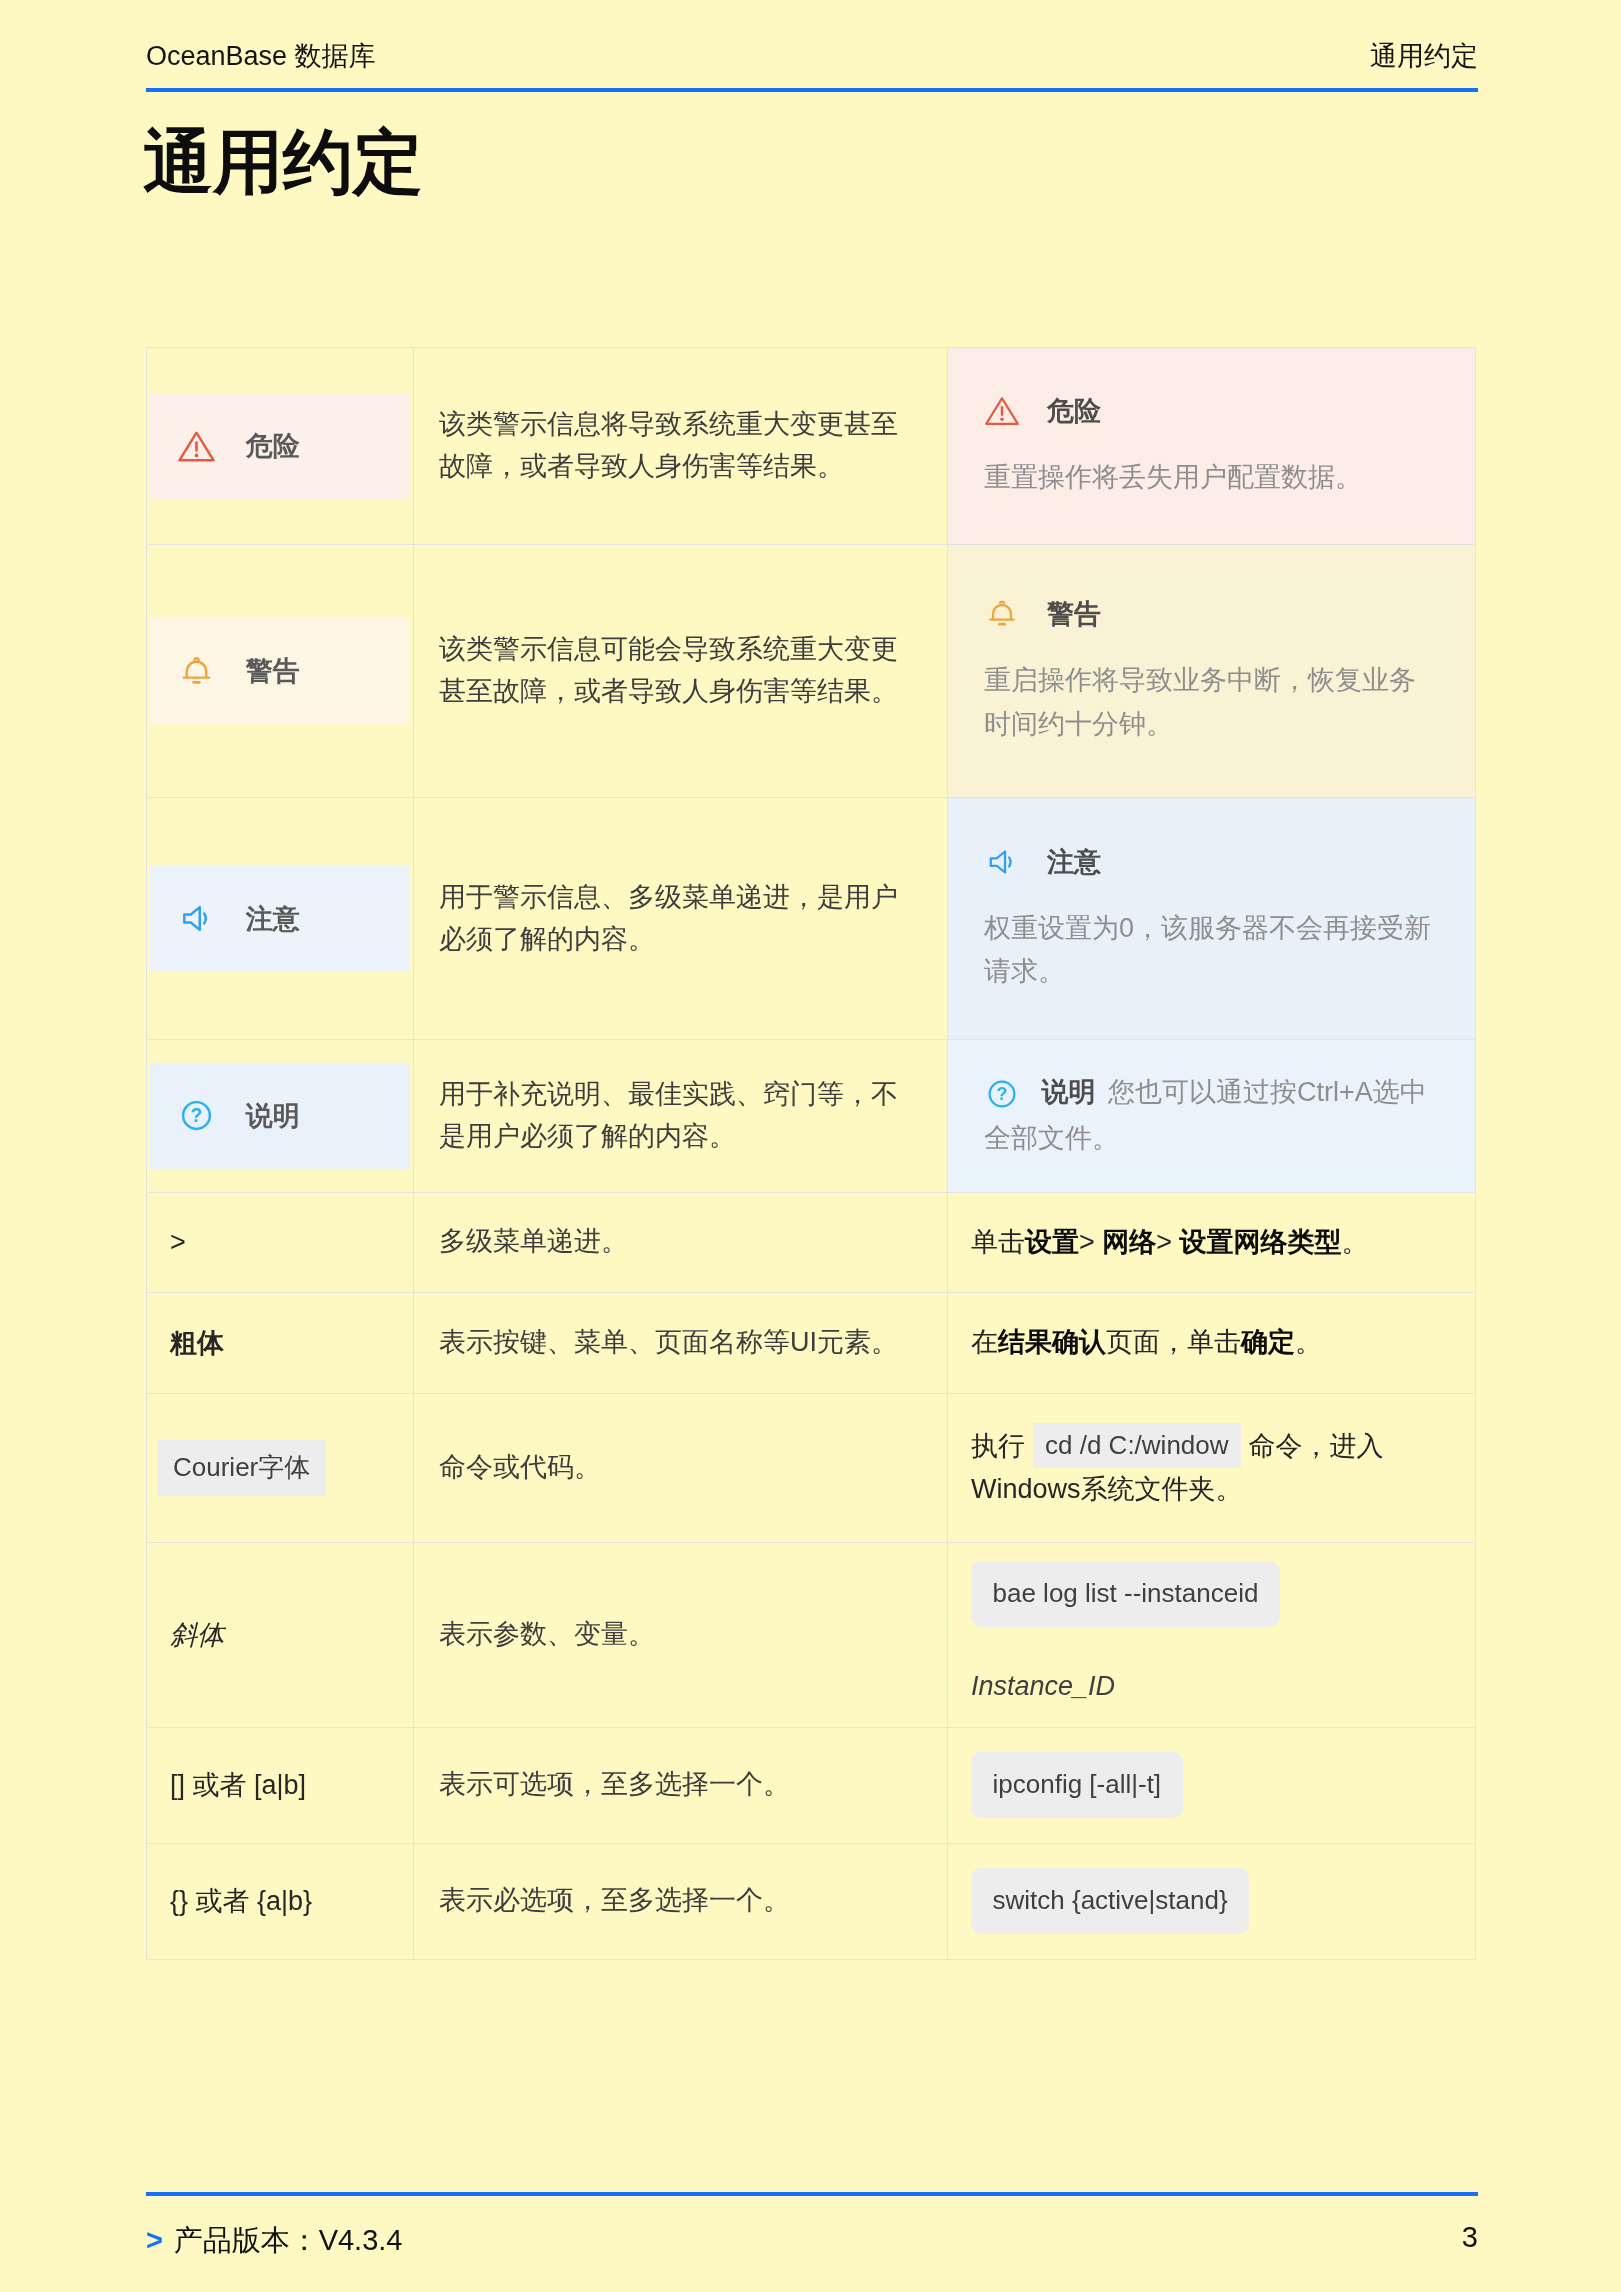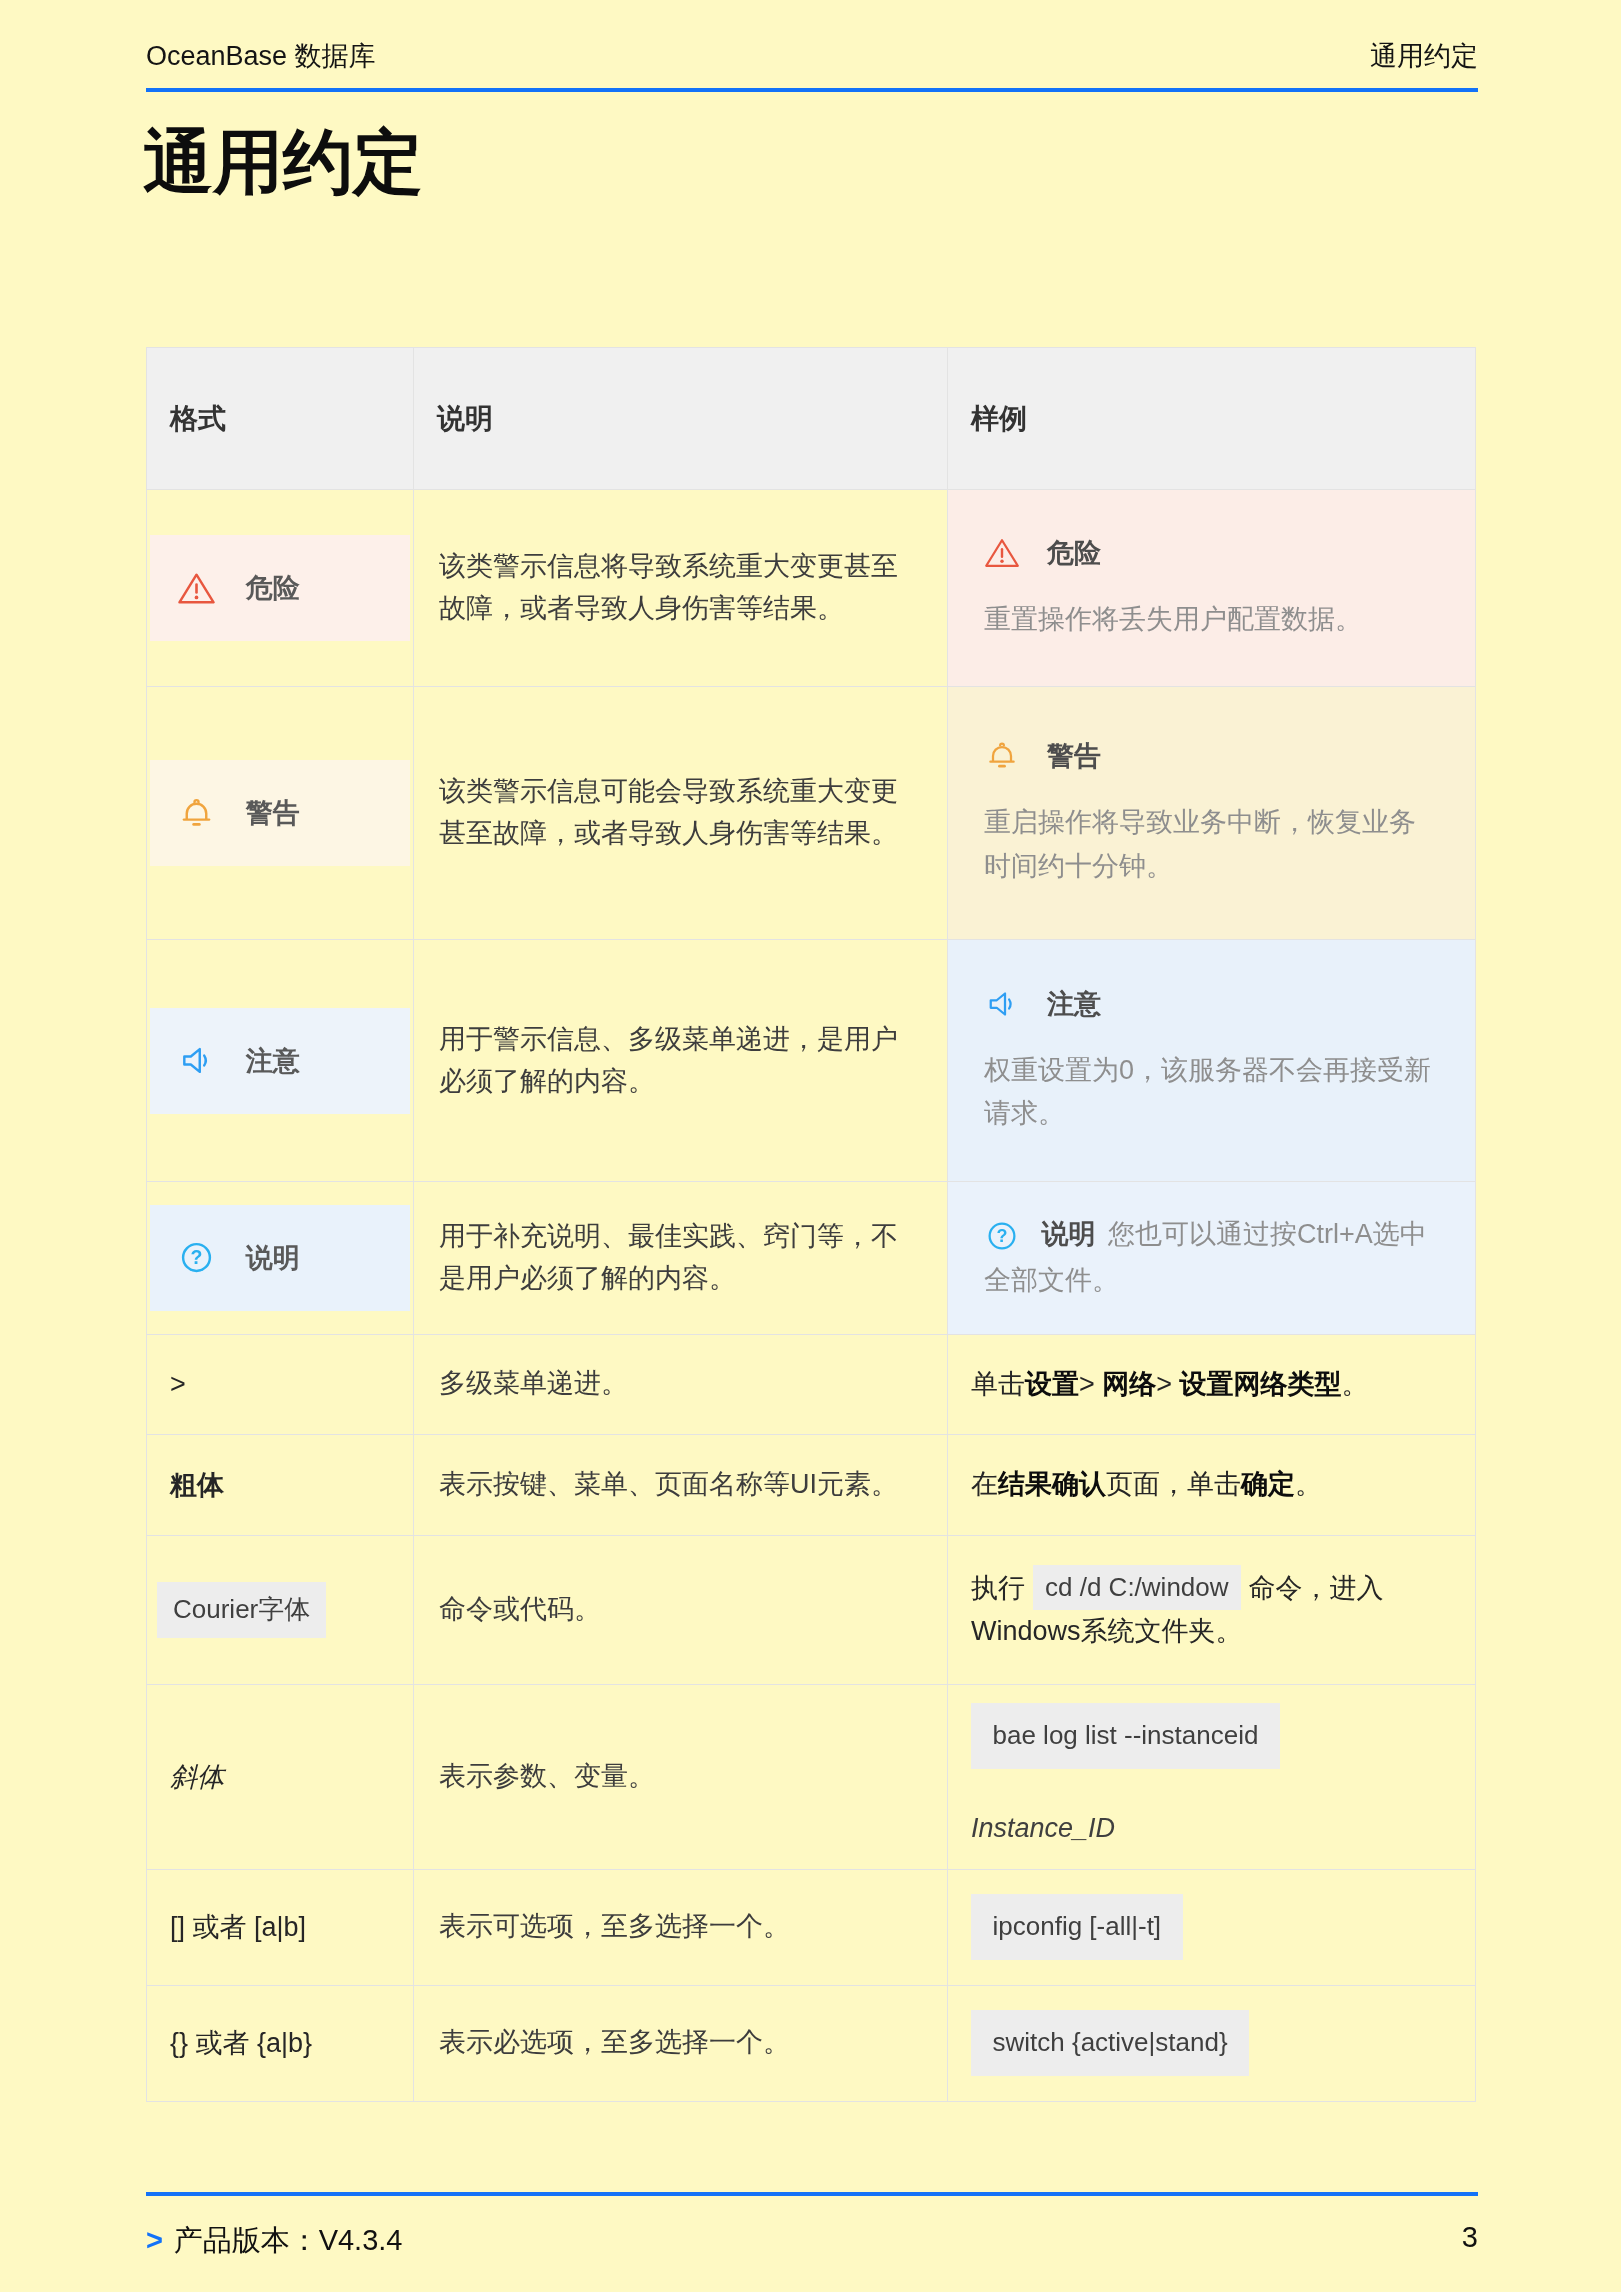--- a/index.html
+++ b/index.html
@@ -41,21 +41,21 @@
   .ex-inline{font-size:27px;color:#8e8e8e;line-height:1.7;}
   .ex-inline svg{vertical-align:-10.7px;}
   .ex-inline b{color:#4d4d4d;margin:0 12.5px 0 21.5px;}
 
   
   .plain{font-size:27px;color:#262626;padding:18px 23px;line-height:1.6;}
   .plain b{color:#0d0d0d;}
 
   
   .chip{background:#ededed;padding:7.2px 12.5px;font-size:26px;color:#3f3f3f;}
-  .chip-block{display:inline-block;background:#ededed;padding:12.5px 21.5px;font-size:26px;color:#3f3f3f;}
+  .chip-block{display:inline-block;background:#ededed;padding:12.5px 21.5px;font-size:26px;color:#3f3f3f;border-radius:10px;}
   .fmt-chip{display:inline-block;margin-left:10px;background:#ededed;padding:10.7px 16px;font-size:26px;color:#3f3f3f;}
   .variable{margin-top:38px;font-style:italic;font-size:27px;color:#3f3f3f;}
 
   
   .ftr{position:absolute;left:146px;right:143px;top:2192px;border-top:4.5px solid #1372f8;
        padding-top:25px;display:flex;justify-content:space-between;font-size:29px;color:#111;}
   .ftr .marker{color:#1372f8;font-weight:bold;margin-right:10.7px;}
   svg{display:block;}
   .ex-inline svg{display:inline-block;}
 </style>
@@ -72,25 +72,20 @@
   <div class="title">通用约定</div>
 
   <table>
     <colgroup>
         <col style="width:267px">
         <col style="width:534px">
         <col style="width:528px">
       </colgroup>
 
     <tbody>
-        <tr class="rh">
-      <th>格式</th>
-      <th>说明</th>
-      <th>样例</th>
-    </tr>
 
     <tr class="r1">
       <td>
         <div class="badge bg-danger">
           <svg width="39" height="39" viewBox="0 0 48 48">
             <path d="M24 7 L45 41 H3 Z" fill="none" stroke="#e8573f" stroke-width="3" stroke-linejoin="round"></path>
             <line x1="24" y1="19" x2="24" y2="29" stroke="#e8573f" stroke-width="3.2" stroke-linecap="round"></line>
             <circle cx="24" cy="35" r="2.3" fill="#e8573f"></circle>
           </svg>
           <span class="lbl">危险</span>

